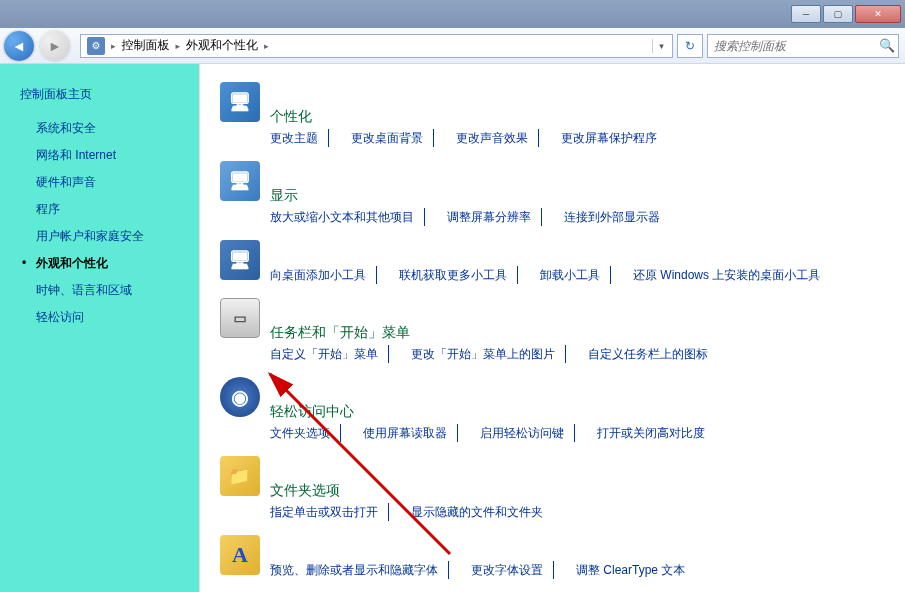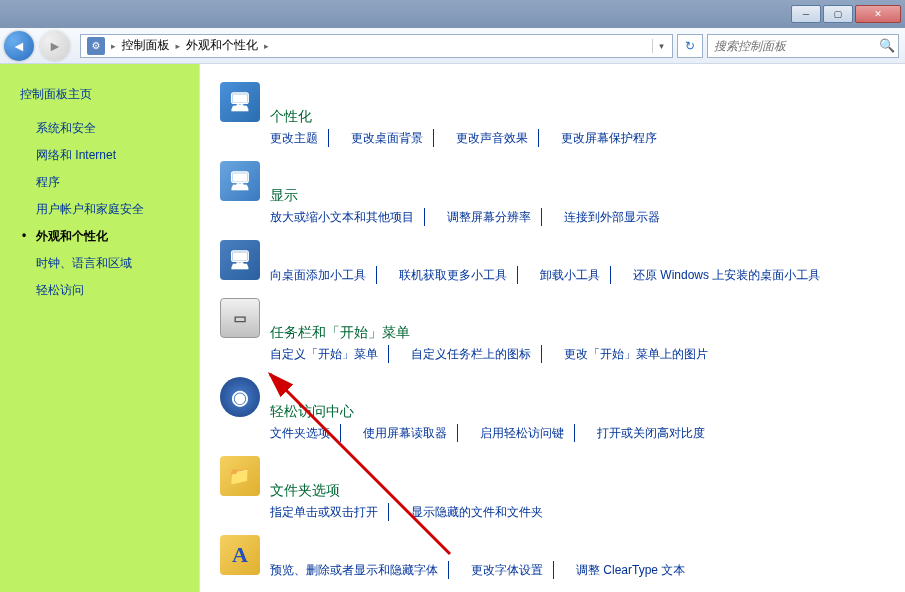--- a/index.html
+++ b/index.html
@@ -17,21 +17,21 @@
 .addr-icon { width:18px; height:18px; background:#5a85c0; border-radius:2px; margin:0 4px; display:flex; align-items:center; justify-content:center; color:#fff; font-size:10px;}
 .crumb { padding:0 4px; color:#000000; }
 .chev { color:#666; padding:0 2px; font-size:9px;}
 .addr-drop { margin-left:auto; width:18px; text-align:center; color:#555; font-size:9px; border-left:1px solid #ccc; padding:2px;}
 .refresh { width:26px; height:24px; border:1px solid #9aafc9; background:#fff; display:flex; align-items:center; justify-content:center; color:#2a6ec0; font-size:12px;}
 .search { width:192px; height:24px; margin:0 6px 0 4px; border:1px solid #9aafc9; background:#fff; display:flex; align-items:center;}
 .search input { flex:1; border:none; outline:none; padding:0 6px; font-size:12px; color:#888; font-style:italic;}
 .search-icon { width:22px; color:#3a6ea5; font-size:13px; text-align:center;}
 
 .body-area { display:flex; height: calc(100% - 64px); }
-.sidebar { width:200px; background:#bef264; border-right:1px solid #e0e0e0; padding:18px 0 0 0;}
+.sidebar { width:200px; background:#5eead4; border-right:1px solid #e0e0e0; padding:18px 0 0 0;}
 .side-head { color:#003399; padding:4px 20px 12px; font-size:12px;}
 .side-item { padding:5px 20px 5px 36px; color:#003399; cursor:pointer; }
 .side-item.current { color:#000; font-weight:bold; position:relative; padding-left:36px;}
 .side-item.current::before { content:"•"; position:absolute; left:22px; color:#000;}
 
 .main { flex:1; padding:18px 20px; overflow:auto; position:relative;}
 .category { display:flex; margin-bottom:14px; }
 .cat-icon { width:40px; height:40px; margin-right:10px; flex-shrink:0; display:flex; align-items:center; justify-content:center; border-radius:4px;}
 .cat-body { flex:1;margin-top:26px; }
 .cat-title { color:#006633; font-size:14px; margin-bottom:3px; cursor:pointer;}
@@ -81,20 +81,21 @@
     <div class="search-icon">🔍</div>
   </div>
 </div>
 
 <div class="body-area">
   <div class="sidebar">
     <div class="side-head">控制面板主页</div>
     <div id="sidebar-items">
         <div class="side-item">系统和安全</div>
         <div class="side-item">网络和 Internet</div>
+        <div class="side-item">硬件和声音</div>
         <div class="side-item">程序</div>
         <div class="side-item">用户帐户和家庭安全</div>
         <div class="side-item current">外观和个性化</div>
         <div class="side-item">时钟、语言和区域</div>
         <div class="side-item">轻松访问</div>
       </div>
   </div>
   <div class="main">
     <div id="categories">
         <div class="category">
@@ -138,22 +139,22 @@
           </div>
         </div>
         <div class="category">
           <div class="cat-icon ic-taskbar">
             <span class="ic-glyph">▭</span>
           </div>
           <div class="cat-body">
             <div class="cat-title">任务栏和「开始」菜单</div>
             <div class="cat-links">
               <span class="cat-link">自定义「开始」菜单</span>
+              <span class="cat-link">更改「开始」菜单上的图片</span>
               <span class="cat-link">自定义任务栏上的图标</span>
-              <span class="cat-link">更改「开始」菜单上的图片</span>
             </div>
           </div>
         </div>
         <div class="category">
           <div class="cat-icon ic-ease">
             <span class="ic-glyph">◉</span>
           </div>
           <div class="cat-body">
             <div class="cat-title">轻松访问中心</div>
             <div class="cat-links">

